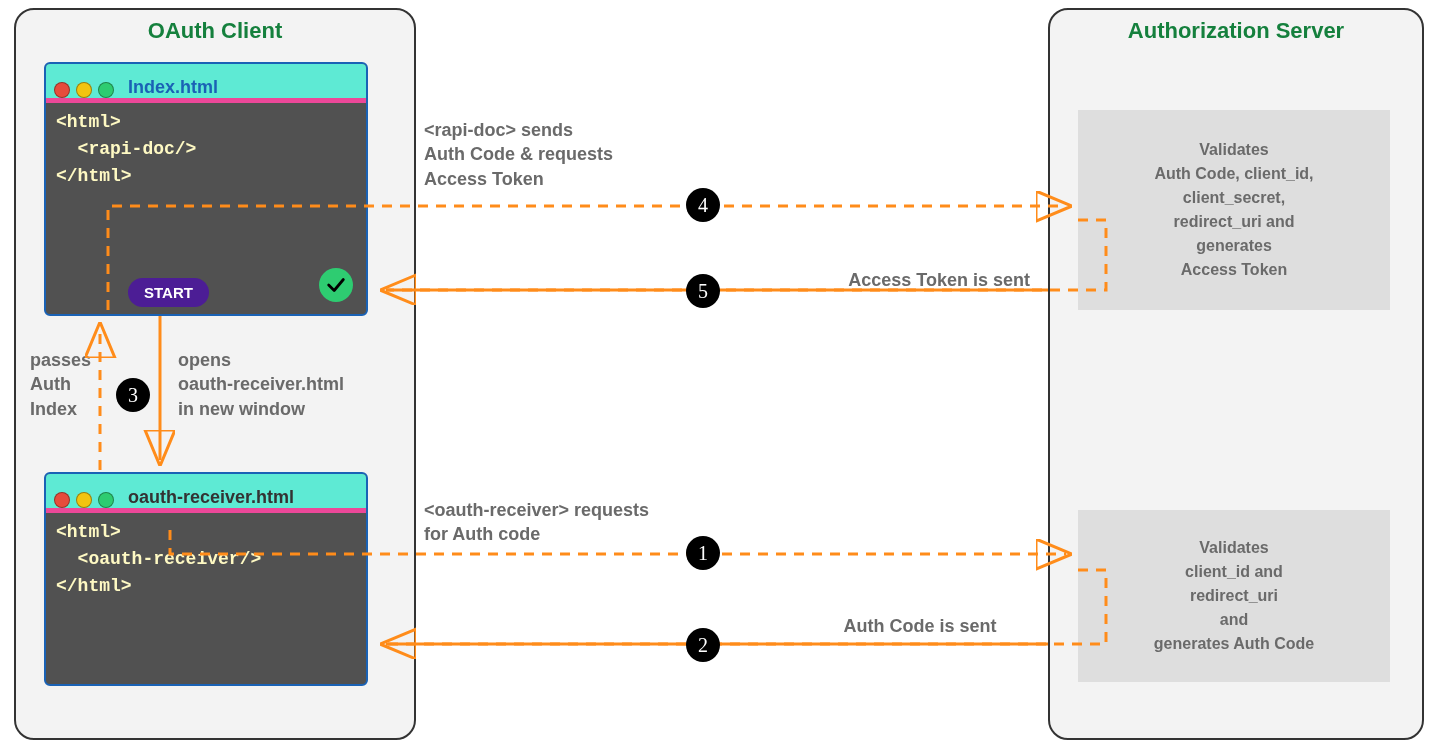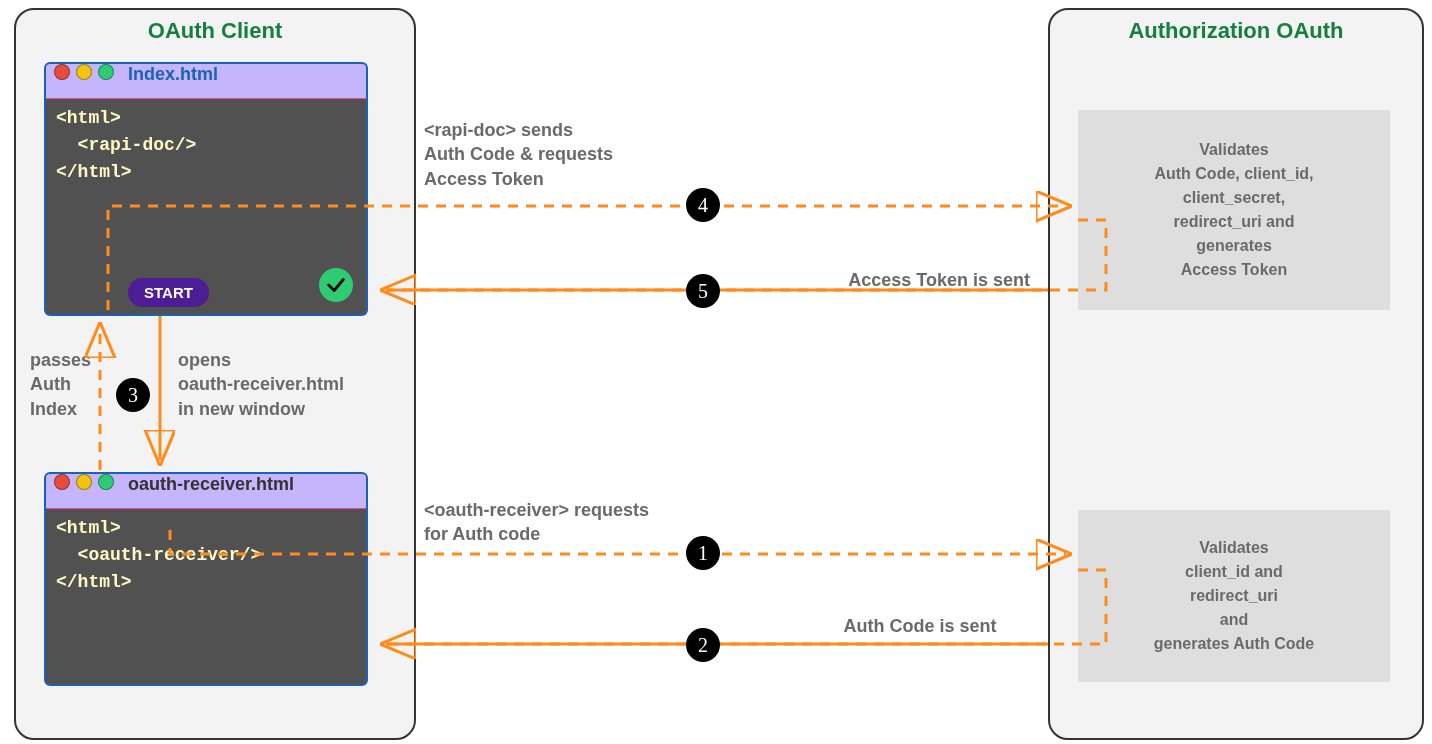--- a/index.html
+++ b/index.html
@@ -28,25 +28,25 @@
   }
   .window {
     position: absolute;
     border: 2px solid #1a62b5;
     border-radius: 6px;
     background: #515151;
     overflow: hidden;
   }
   .window-title-bar {
     height: 34px;
-    background: #c4b5fd;
-    display: flex;
-    align-items: flex-start;
+    background: #5eead4;
+    display: flex;
+    align-items: flex-end;
     padding-left: 8px;
-    border-bottom: 1px solid #ec4899;
+    border-bottom: 5px solid #ec4899;
   }
   .dot {
     width: 14px;
     height: 14px;
     border-radius: 50%;
     margin-right: 6px;
     border: 1px solid rgba(0,0,0,0.35);
   }
   .dot.red { background: #e64c3c; }
   .dot.yellow { background: #f1c40f; }
@@ -158,21 +158,21 @@
       <span class="dot green"></span>
       <span class="win-title" style="color:#333;">oauth-receiver.html</span>
     </div>
     <div class="code">&lt;html&gt;
   &lt;oauth-receiver/&gt;
 &lt;/html&gt;</div>
   </div>
 </div>
 
 <div class="panel" style="left:1048px; top:8px; width:372px; height:728px;">
-  <div class="panel-title">Authorization OAuth</div>
+  <div class="panel-title">Authorization Server</div>
 
   <div class="server-box" style="left:28px; top:100px; width:312px; height:200px;">Validates
 Auth Code, client_id,
 client_secret,
 redirect_uri and
 generates
 Access Token</div>
 
   <div class="server-box" style="left:28px; top:500px; width:312px; height:172px;">Validates
 client_id and

